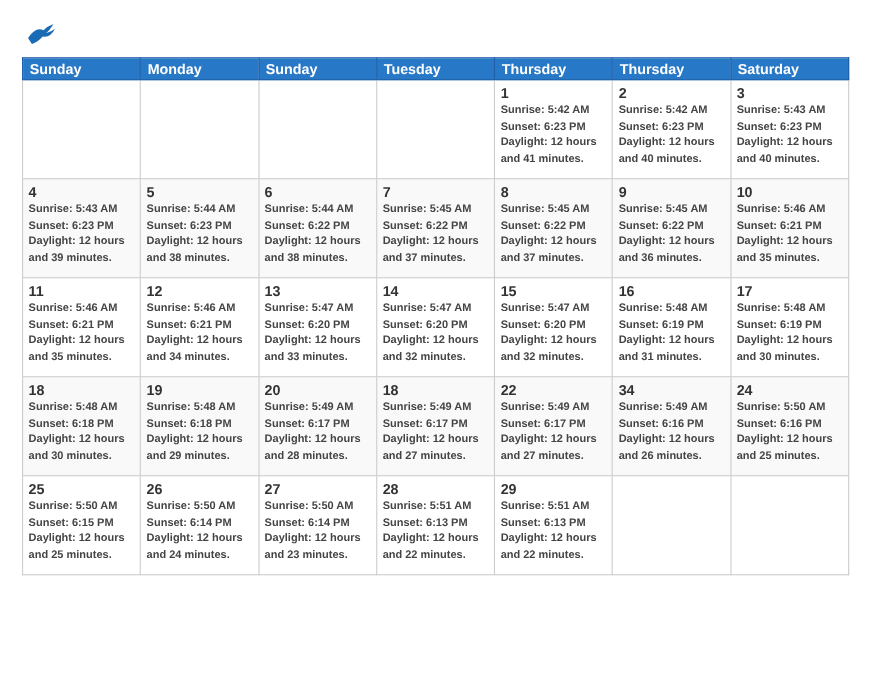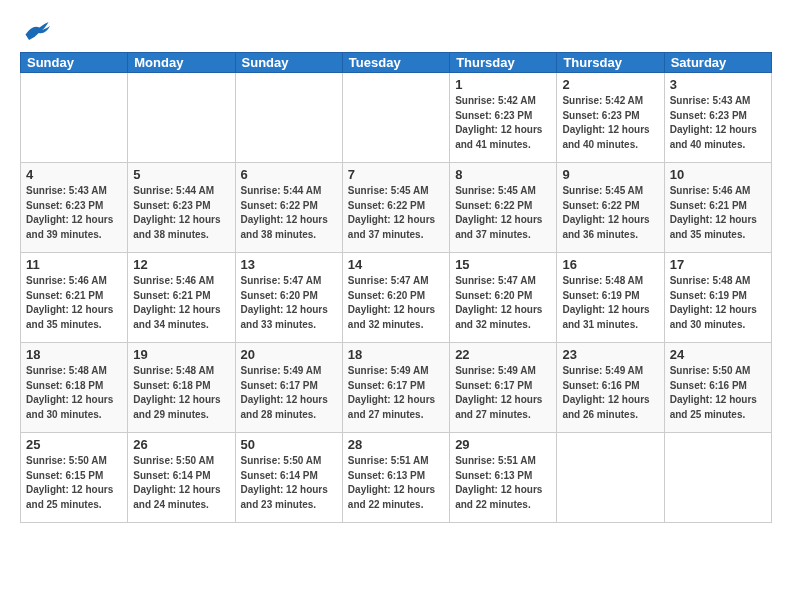--- a/index.html
+++ b/index.html
@@ -227,39 +227,39 @@
         </td>
         <td>
           <span class="day-num">18</span>
           <div class="day-info">Sunrise: 5:49 AM<br>Sunset: 6:17 PM<br>Daylight: 12 hours<br>and 27 minutes.</div>
         </td>
         <td>
           <span class="day-num">22</span>
           <div class="day-info">Sunrise: 5:49 AM<br>Sunset: 6:17 PM<br>Daylight: 12 hours<br>and 27 minutes.</div>
         </td>
         <td>
-          <span class="day-num">23</span>
+          <span class="day-num">34</span>
           <div class="day-info">Sunrise: 5:49 AM<br>Sunset: 6:16 PM<br>Daylight: 12 hours<br>and 26 minutes.</div>
         </td>
         <td>
           <span class="day-num">24</span>
           <div class="day-info">Sunrise: 5:50 AM<br>Sunset: 6:16 PM<br>Daylight: 12 hours<br>and 25 minutes.</div>
         </td>
       </tr>
       <tr>
         <td>
           <span class="day-num">25</span>
           <div class="day-info">Sunrise: 5:50 AM<br>Sunset: 6:15 PM<br>Daylight: 12 hours<br>and 25 minutes.</div>
         </td>
         <td>
           <span class="day-num">26</span>
           <div class="day-info">Sunrise: 5:50 AM<br>Sunset: 6:14 PM<br>Daylight: 12 hours<br>and 24 minutes.</div>
         </td>
         <td>
-          <span class="day-num">50</span>
+          <span class="day-num">27</span>
           <div class="day-info">Sunrise: 5:50 AM<br>Sunset: 6:14 PM<br>Daylight: 12 hours<br>and 23 minutes.</div>
         </td>
         <td>
           <span class="day-num">28</span>
           <div class="day-info">Sunrise: 5:51 AM<br>Sunset: 6:13 PM<br>Daylight: 12 hours<br>and 22 minutes.</div>
         </td>
         <td>
           <span class="day-num">29</span>
           <div class="day-info">Sunrise: 5:51 AM<br>Sunset: 6:13 PM<br>Daylight: 12 hours<br>and 22 minutes.</div>
         </td>

